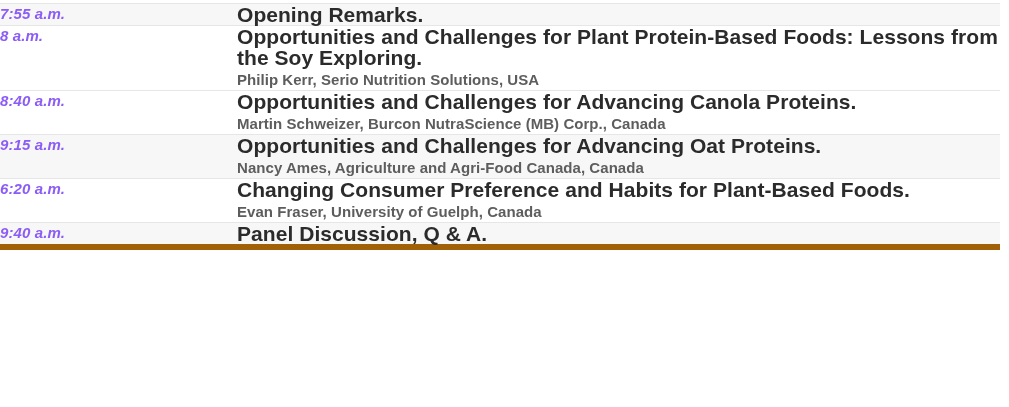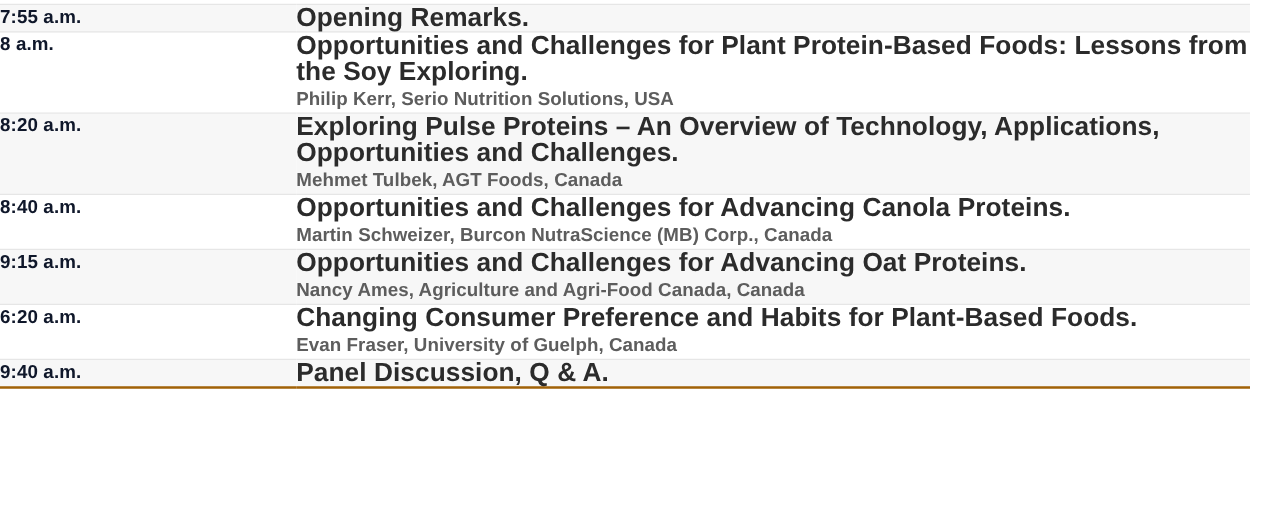--- a/index.html
+++ b/index.html
@@ -35,40 +35,41 @@
   table.schedule tr.stripe {
     background: #f7f7f7;
   }
 
   table.schedule td {
     border-top: 1px solid #e6e6e6;
     padding: 0;
     vertical-align: top;
   }
   table.schedule tr:last-child td {
-    border-bottom: 2px solid #a16207;
+    border-bottom: 6px solid #a16207;
   }
 
   td.time-cell {
     width: 237px;
     padding: 13px 8px 13px 16px;
     box-sizing: border-box;
   }
   td.session-cell {
     padding: 13px 12px 13px 0;
     box-sizing: border-box;
   }
 
   .time-label {
     font-weight: bold;
     font-size: 15px;
-    color: #0f172a;
+    color: #8b5cf6;
     letter-spacing: 0.1px;
     white-space: nowrap;
     line-height: 20px;
+    font-style: italic;
   }
 
   .session-title {
     font-weight: bold;
     font-size: 21px;
     color: #2b2b2b;
     line-height: 21px;
     letter-spacing: 0.05px;
   }
 
@@ -105,29 +106,20 @@
       <tr>
         <td class="time-cell">
           <div class="time-label">8 a.m.</div>
         </td>
         <td class="session-cell">
           <div class="session-title">Opportunities and Challenges for Plant Protein-Based Foods: Lessons from the Soy Exploring.</div>
           <div class="session-speaker">Philip Kerr, Serio Nutrition Solutions, USA</div>
         </td>
       </tr>
 
-      <tr class="stripe">
-        <td class="time-cell">
-          <div class="time-label">8:20 a.m.</div>
-        </td>
-        <td class="session-cell">
-          <div class="session-title">Exploring Pulse Proteins – An Overview of Technology, Applications, Opportunities and Challenges.</div>
-          <div class="session-speaker">Mehmet Tulbek, AGT Foods, Canada</div>
-        </td>
-      </tr>
 
       <tr>
         <td class="time-cell">
           <div class="time-label">8:40 a.m.</div>
         </td>
         <td class="session-cell">
           <div class="session-title">Opportunities and Challenges for Advancing Canola Proteins.</div>
           <div class="session-speaker">Martin Schweizer, Burcon NutraScience (MB) Corp., Canada</div>
         </td>
       </tr>

